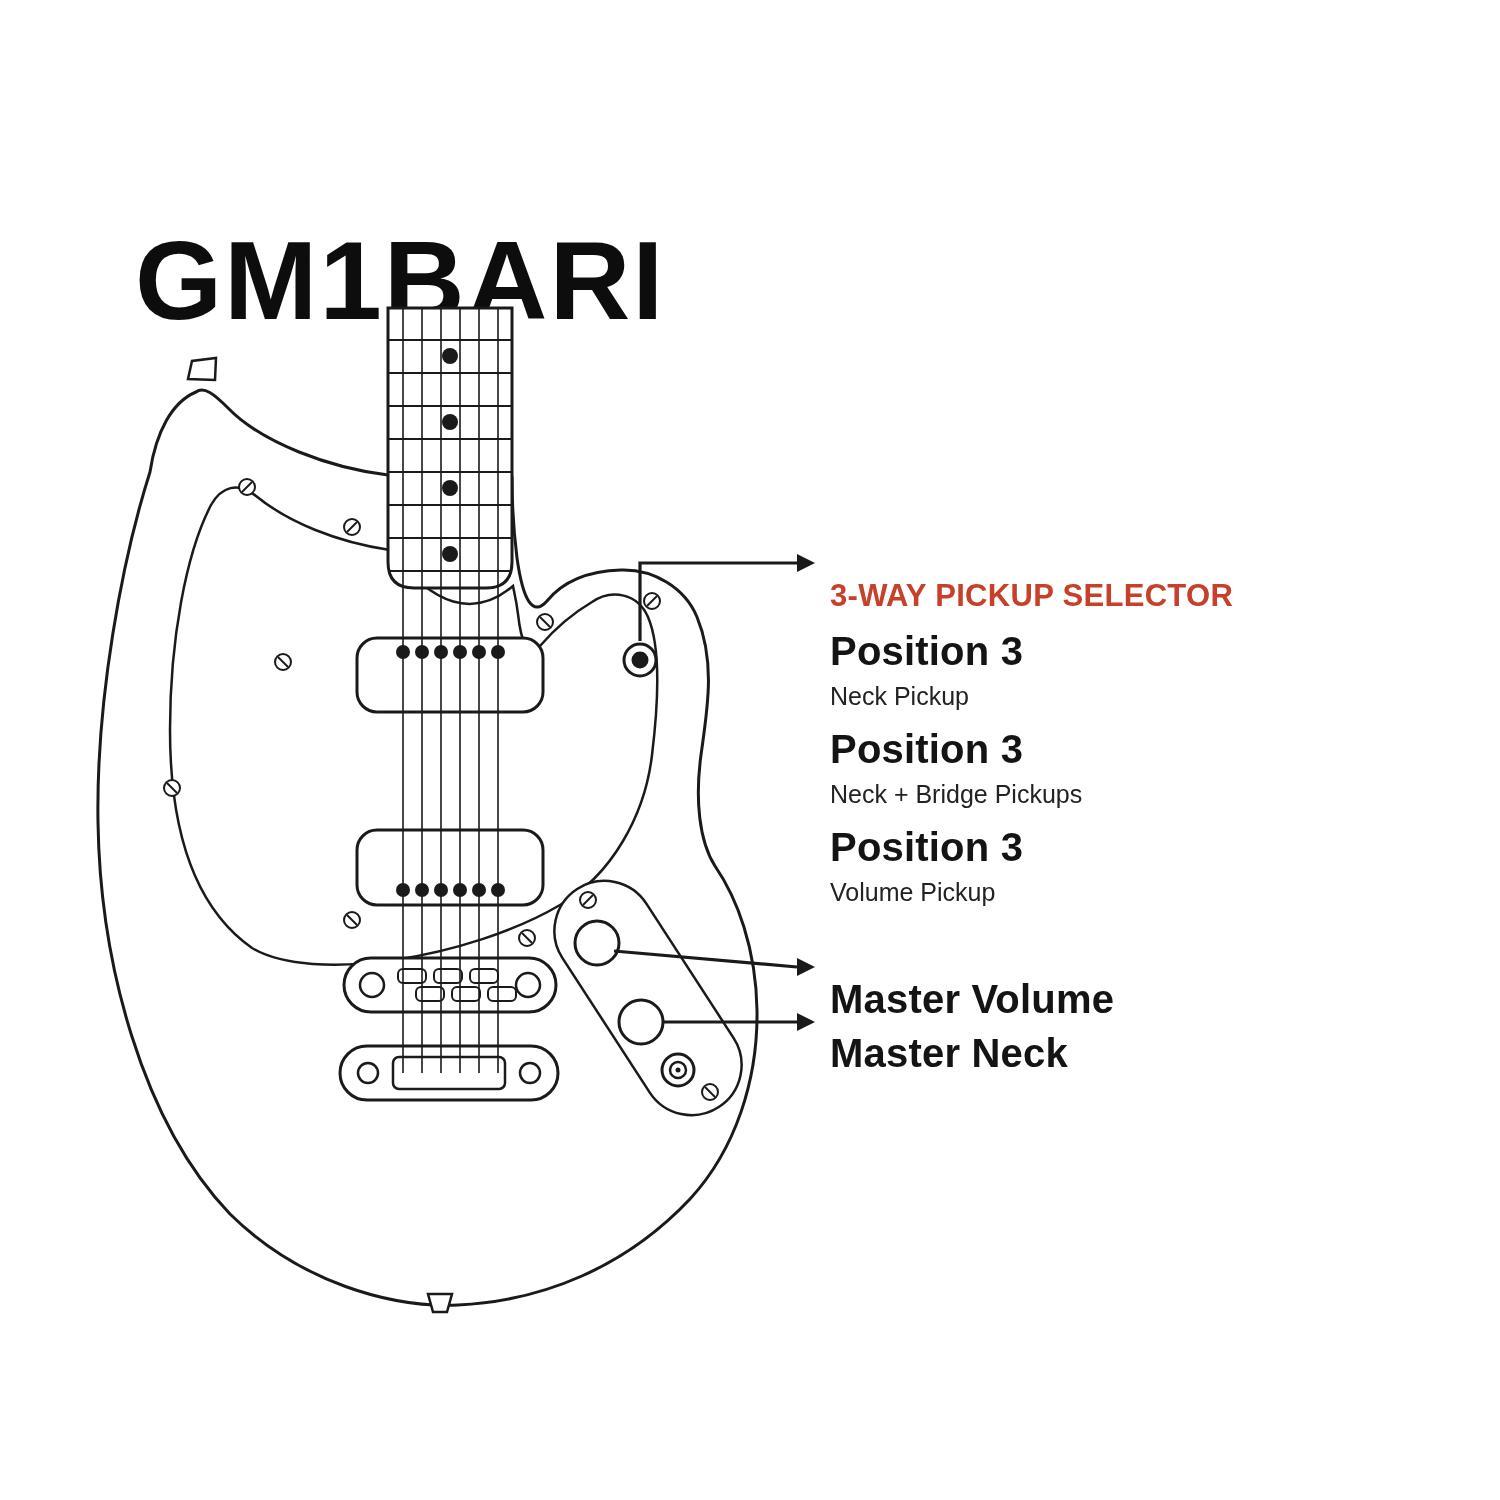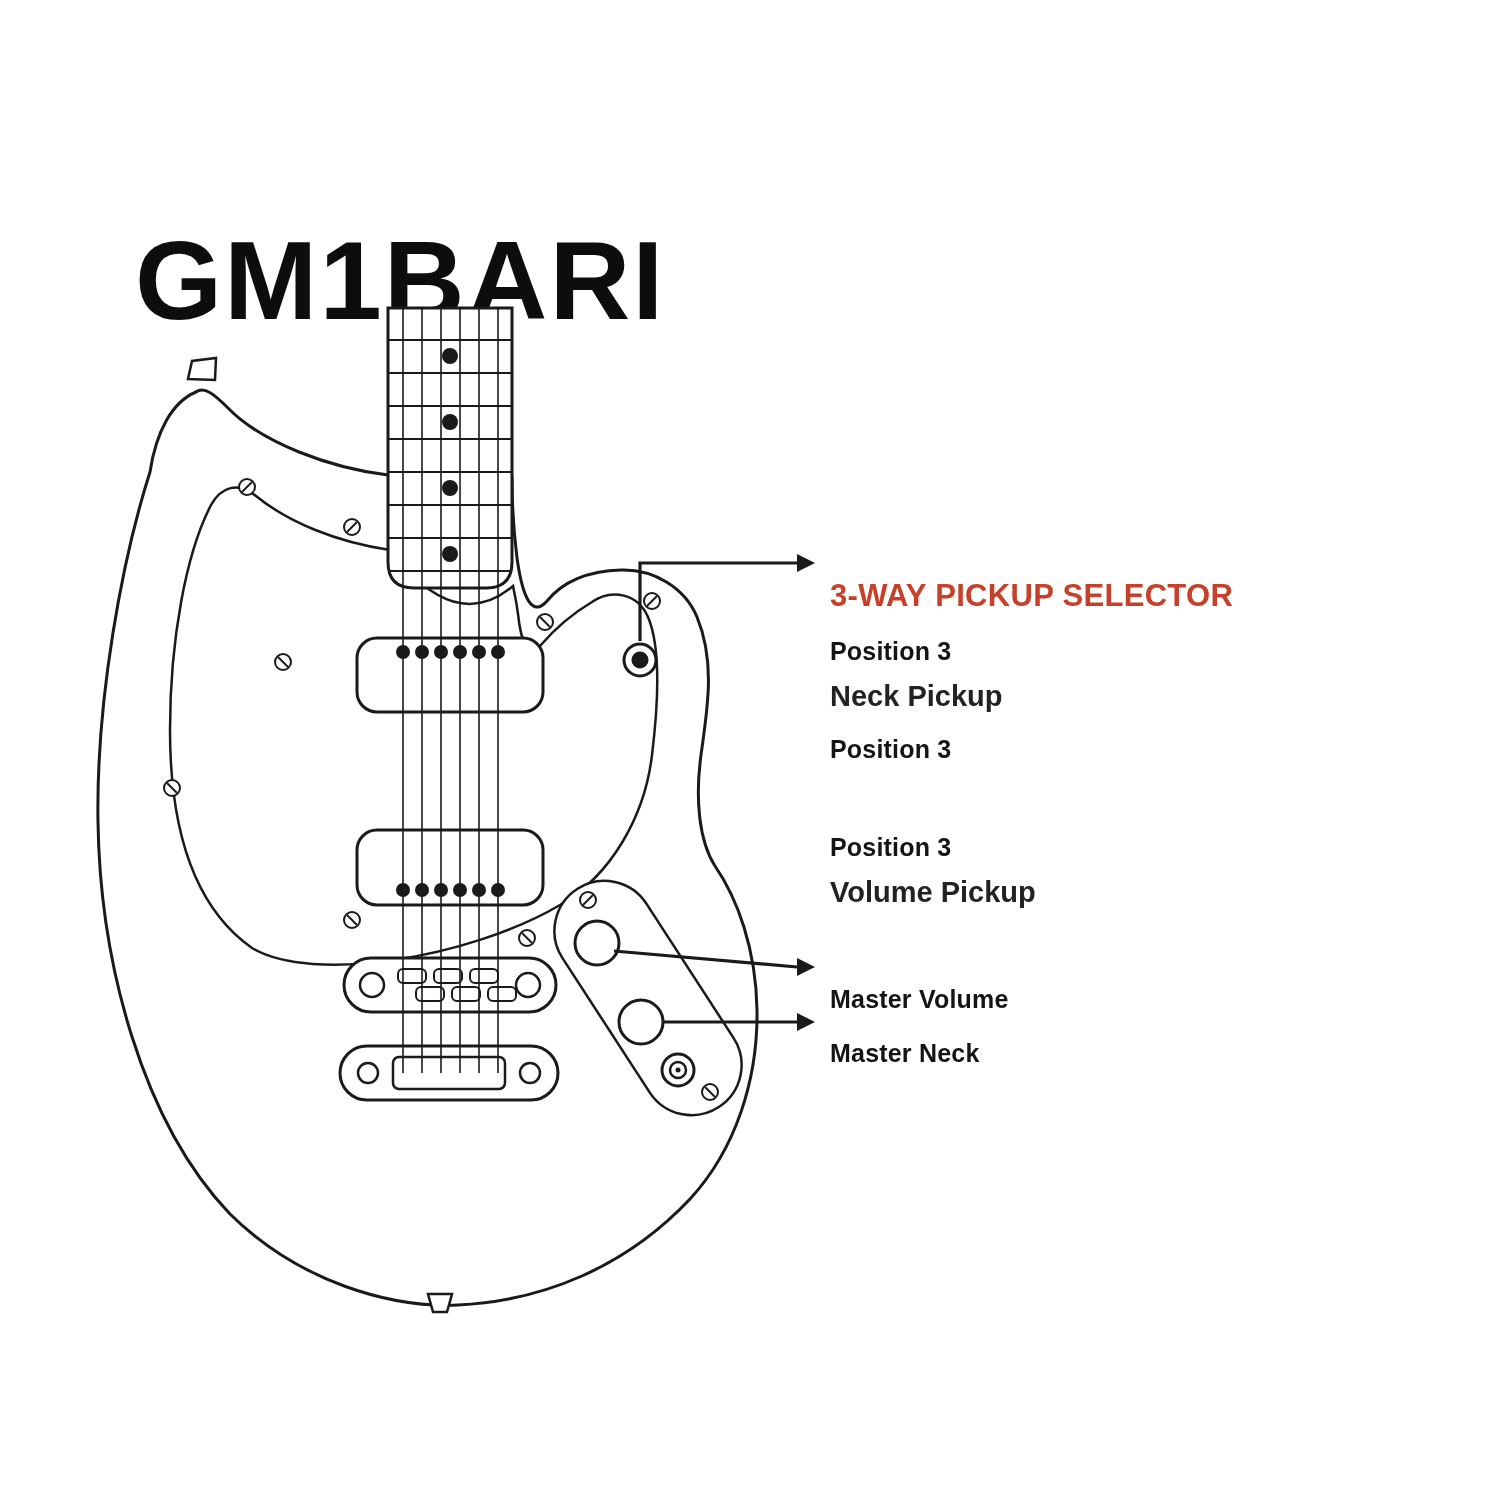--- a/index.html
+++ b/index.html
@@ -40,28 +40,28 @@
   }
   .h-red{
     color:var(--accent);
     font-weight:700;
     font-size:31px;
     letter-spacing:0.3px;
   }
   .lbl{
     color:#141414;
     font-weight:700;
-    font-size:25px;
+    font-size:40px;
     letter-spacing:0.2px;
     text-align:right;
   }
   .desc{
     color:#222222;
-    font-weight:700;
-    font-size:29px;
+    font-weight:400;
+    font-size:25px;
   }
 </style>
 </head>
 <body style="background: rgb(255, 255, 255);">
 
 <div class="stage">
 
   <h1 class="title">GM1BARI</h1>
 
   <svg class="diagram" viewBox="0 0 1500 1500">
@@ -247,20 +247,21 @@
       <polygon points="797,1013 815,1022 797,1031" fill="#1a1a1a" stroke="none"></polygon>
     </g>
   </svg>
 
   <div class="ann h-red" style="top:546px">3-WAY PICKUP SELECTOR</div>
 
   <div class="ann lbl" style="top:601px">Position 3</div>
   <div class="ann desc" style="top:646px">Neck Pickup</div>
 
   <div class="ann lbl" style="top:699px">Position 3</div>
+  <div class="ann desc" style="top:744px">Neck + Bridge Pickups</div>
 
   <div class="ann lbl" style="top:797px">Position 3</div>
   <div class="ann desc" style="top:842px">Volume Pickup</div>
 
 
   <div class="ann lbl" style="top:949px">Master Volume</div>
   <div class="ann lbl" style="top:1003px">Master Neck</div>
 
 </div>
 

